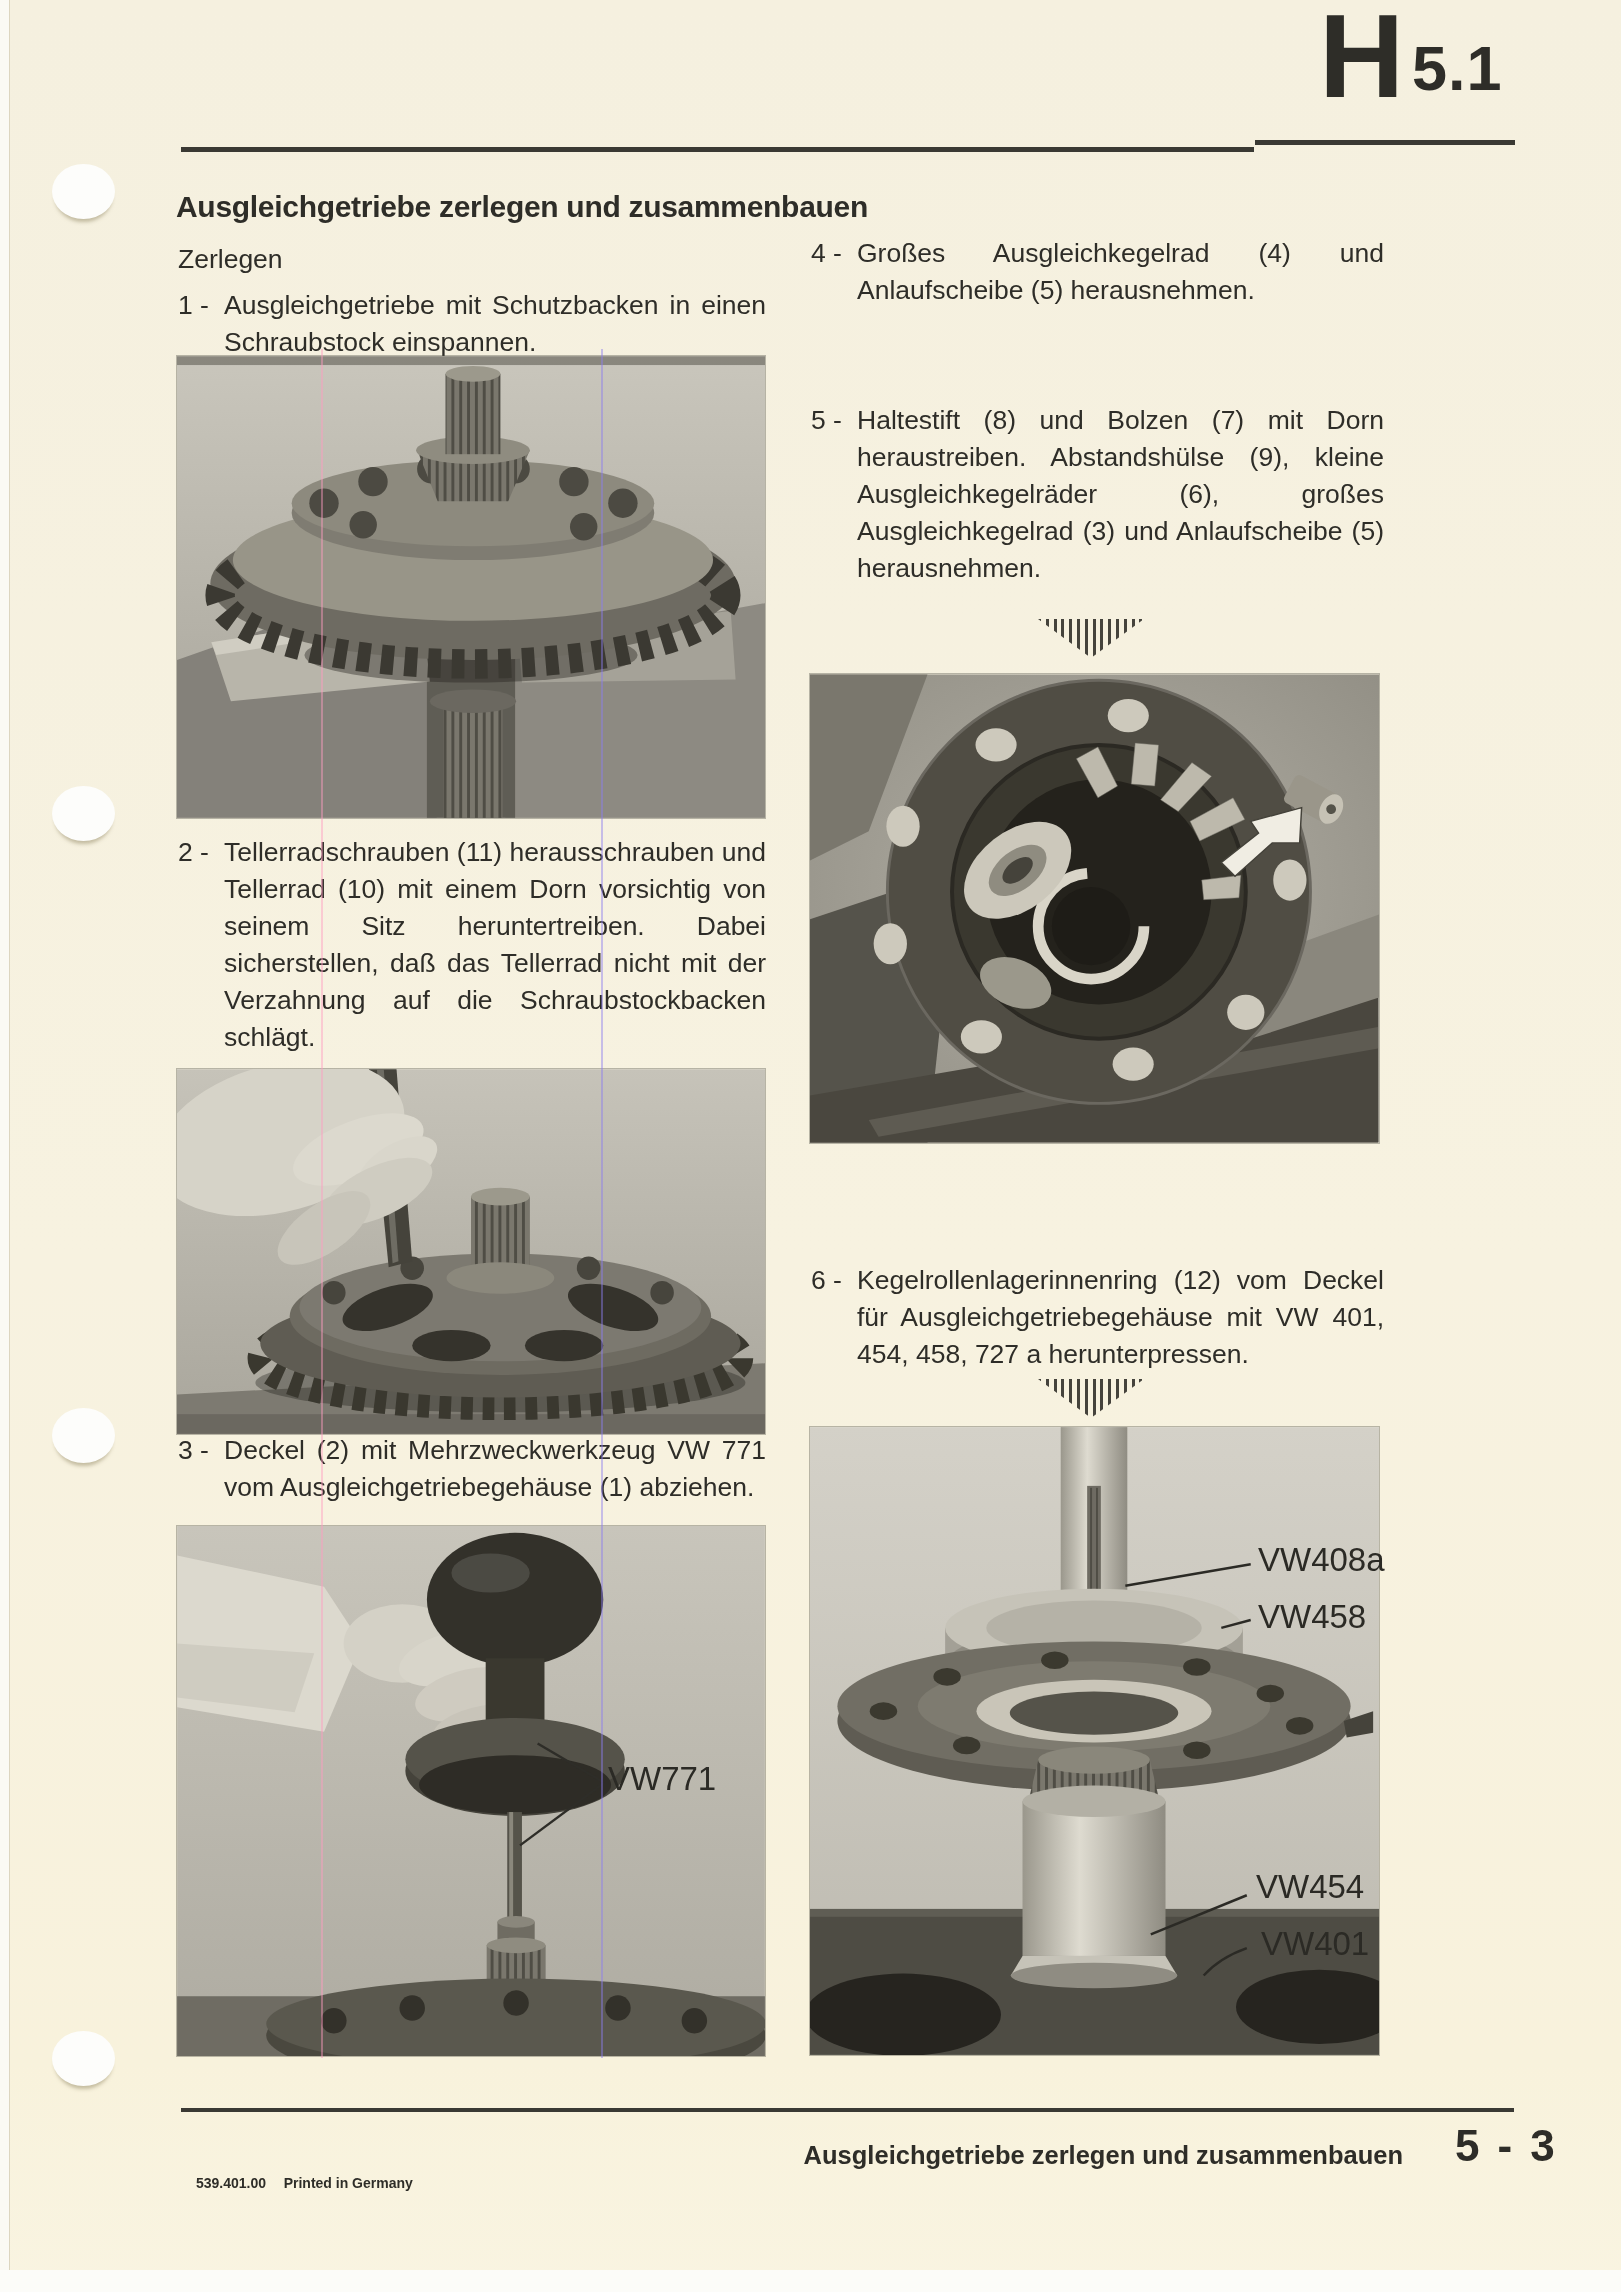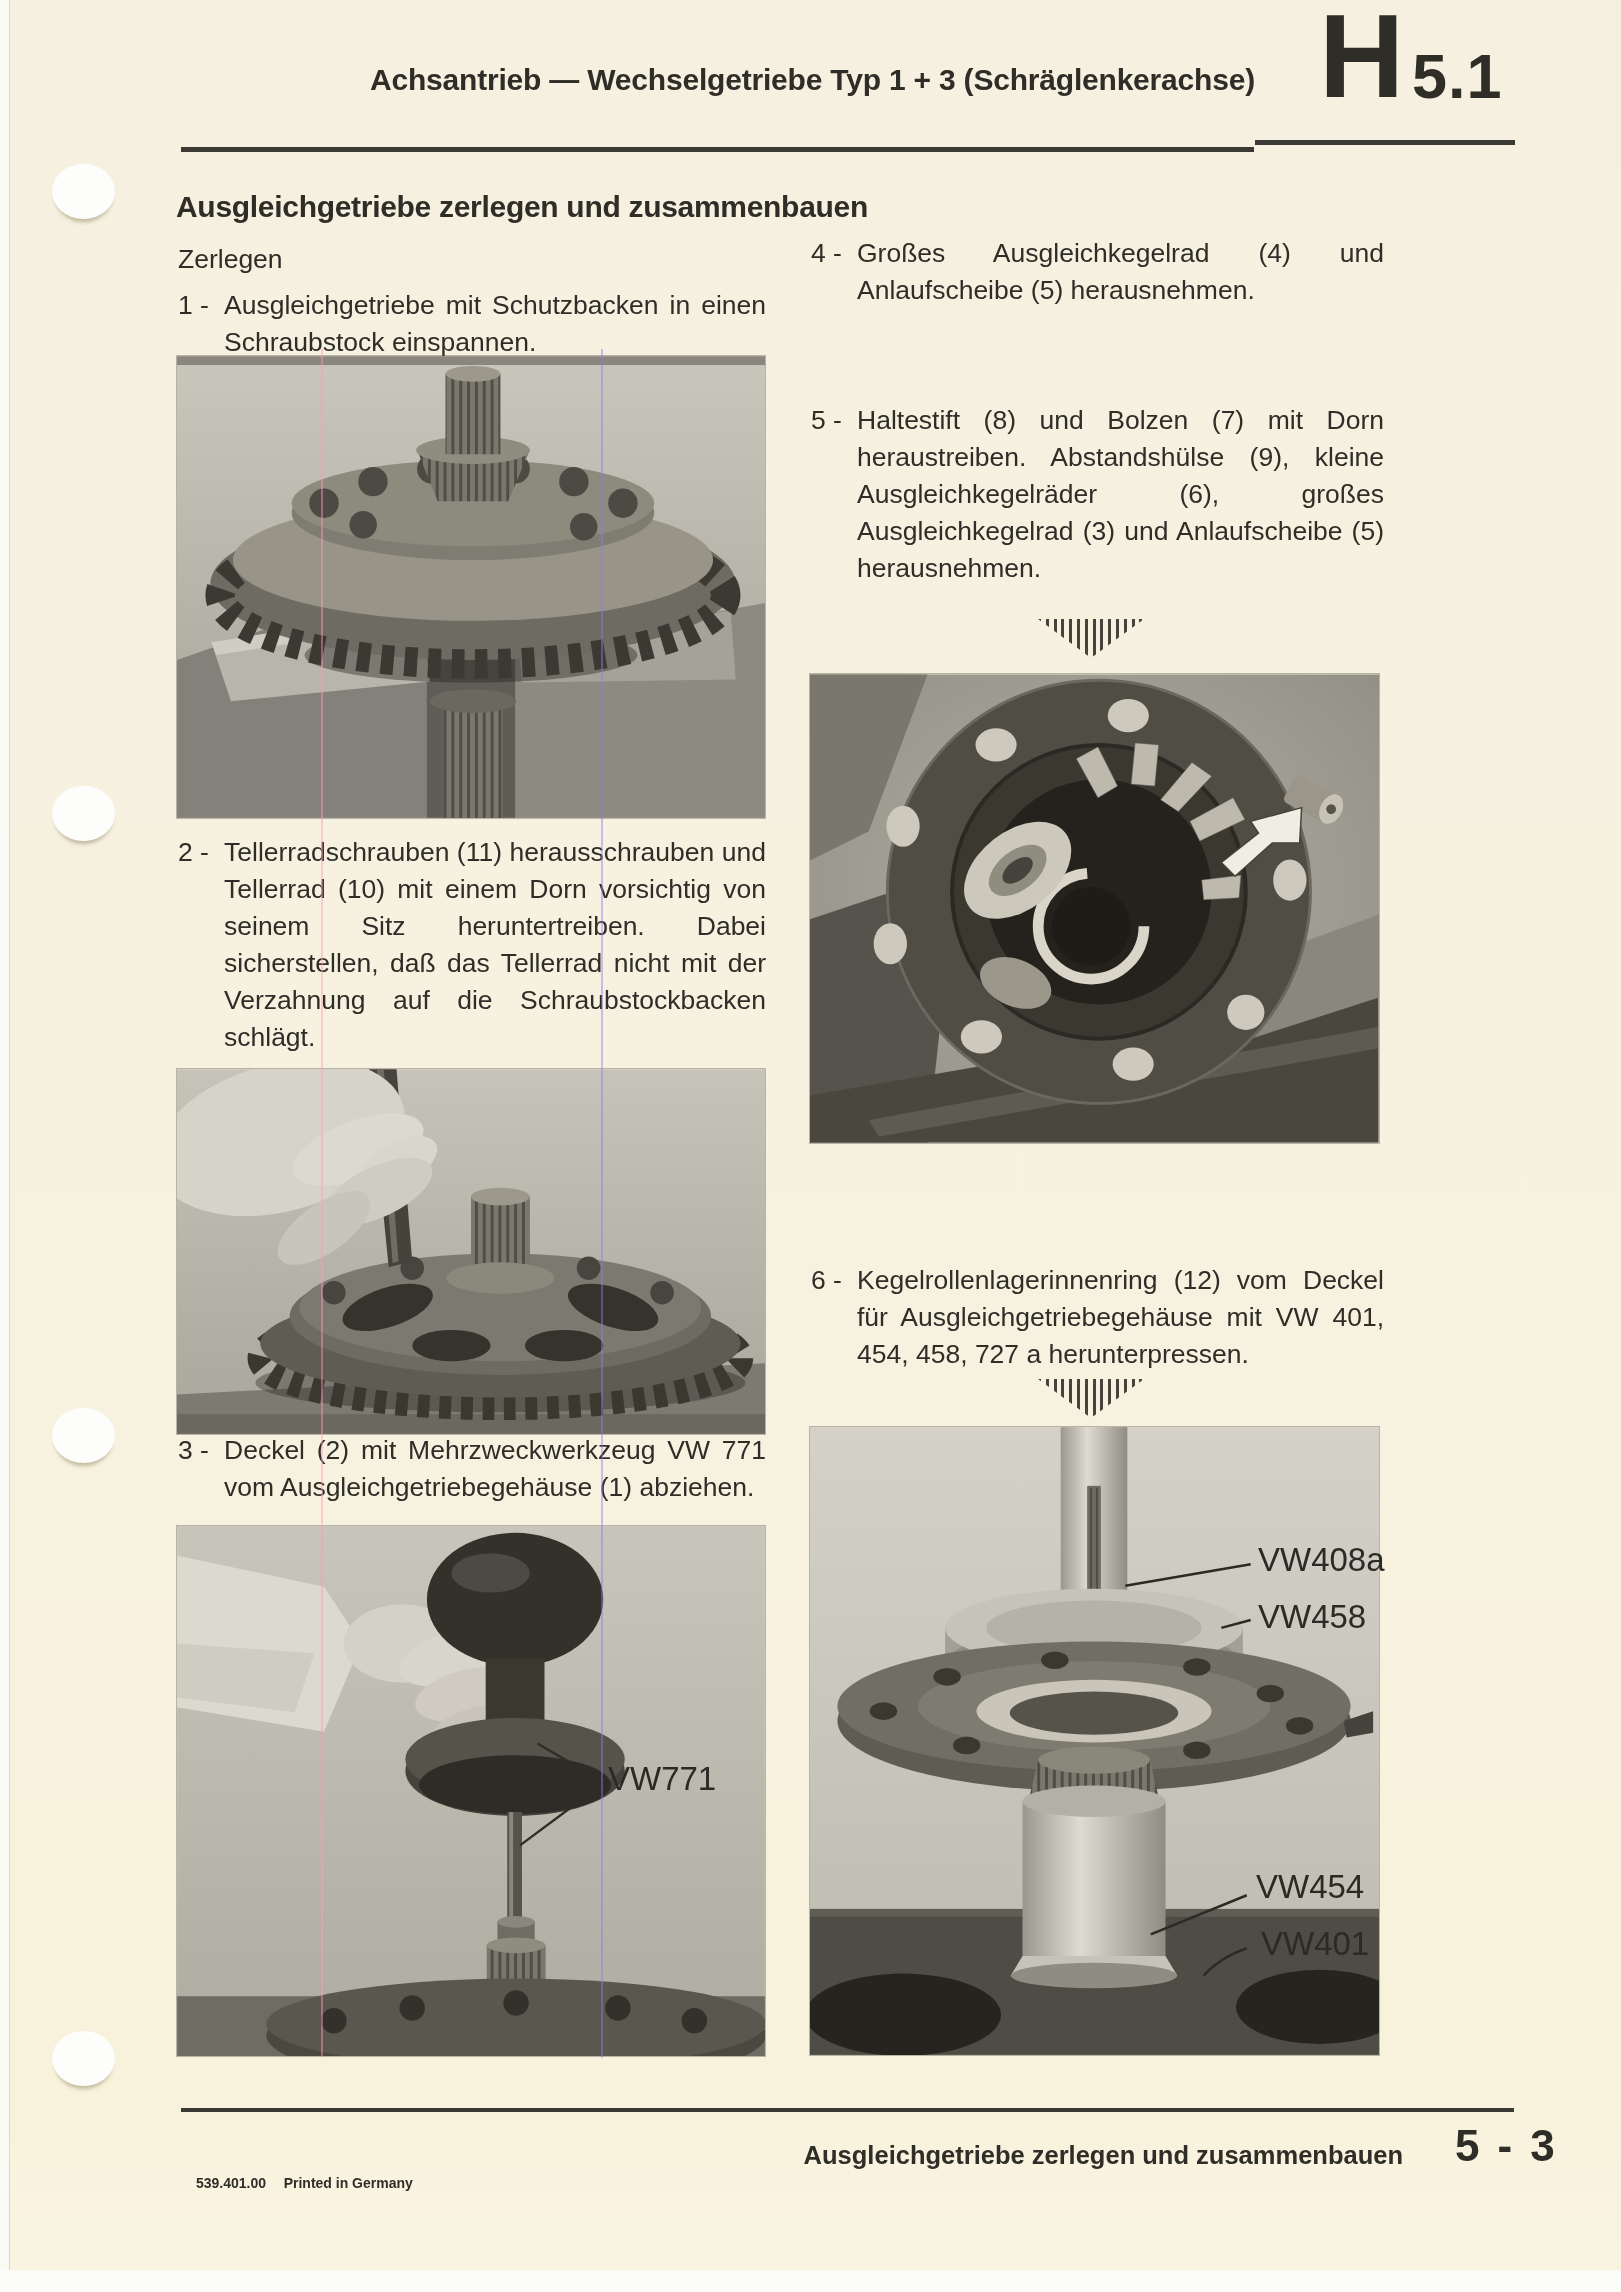--- a/index.html
+++ b/index.html
@@ -6,21 +6,21 @@
   .page{position:absolute;top:0;left:0;width:1621px;height:2293px;overflow:hidden;
         background:linear-gradient(180deg,#f5f0df 0%,#f7f2e0 55%,#f8f2dc 90%,#f9f4e1 100%);
         font-family:"Liberation Sans",sans-serif;color:#2e2d28;}
   .left-strip{position:absolute;left:0;top:0;width:8.8px;height:100%;background:#fbfaf4;border-right:1px solid #ddd6c0;}
   .bottom-strip{position:absolute;left:0;bottom:0;width:100%;height:23.5px;background:#fcfcf9;}
   .hole{position:absolute;left:52px;width:63px;height:55px;border-radius:50%;background:#fdfdfb;
         box-shadow:0 5.9px 3.9px -2.9px rgba(145,135,100,.5);}
   .header-title{position:absolute;left:370px;top:63px;font-size:30px;font-weight:bold;letter-spacing:-0.2px;white-space:nowrap;}
   .section-code{position:absolute;left:1319px;top:5.9px;display:flex;align-items:flex-end;gap:7.8px;}
   .section-code .letter{font-size:118px;font-weight:bold;line-height:100px;}
-  .section-code .number{font-size:63px;font-weight:bold;line-height:55px;margin-bottom:2px;letter-spacing:1px;}
+  .section-code .number{font-size:63px;font-weight:bold;line-height:55px;margin-bottom:10px;letter-spacing:1px;}
   .rule{position:absolute;background:#3a3933;}
   .main-title{position:absolute;left:176px;top:190px;font-size:30px;font-weight:bold;letter-spacing:-0.3px;white-space:nowrap;}
   .subheading{position:absolute;left:178px;top:244px;font-size:26.5px;font-weight:normal;}
   .step{position:absolute;display:flex;font-size:26.5px;line-height:37px;}
   .step .marker{flex:0 0 46px;}
   .step .text{text-align:justify;flex:1 1 auto;}
   .photo{position:absolute;border:1px solid rgba(80,78,68,.38);}
   .photo svg{display:block;}
   .photo-label{position:absolute;font-size:33px;color:#2b2a25;white-space:nowrap;}
   .artifact{position:absolute;top:349px;height:1709px;width:2px;opacity:.45;}
@@ -38,21 +38,20 @@
 
 <div class="page">
 
   <div class="left-strip"></div>
 
   <div class="hole" style="top:164px"></div>
   <div class="hole" style="top:786px"></div>
   <div class="hole" style="top:1408px"></div>
   <div class="hole" style="top:2031px"></div>
 
-  <div class="header-title">Achsantrieb — Wechselgetriebe Typ 1 + 3 (Schräglenkerachse)</div>
   <div class="section-code">
     <span class="letter">H</span>
     <span class="number">5.1</span>
   </div>
   <div class="rule" style="left:181px;top:147px;width:1073px;height:4.9px"></div>
   <div class="rule" style="left:1255px;top:140px;width:260px;height:4.9px"></div>
 
   <div class="main-title">Ausgleichgetriebe zerlegen und zusammenbauen</div>
   <div class="subheading">Zerlegen</div>
 

